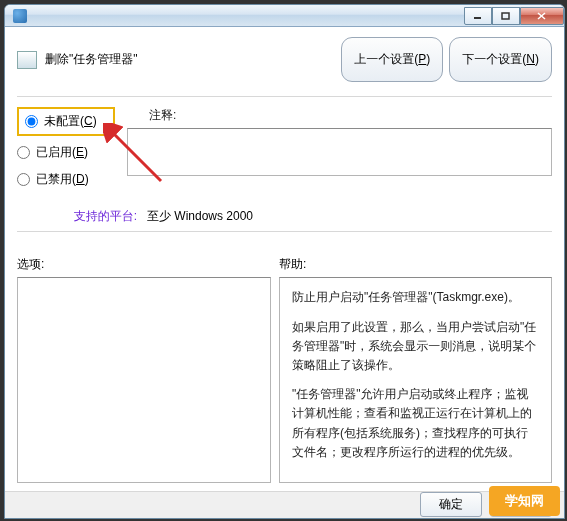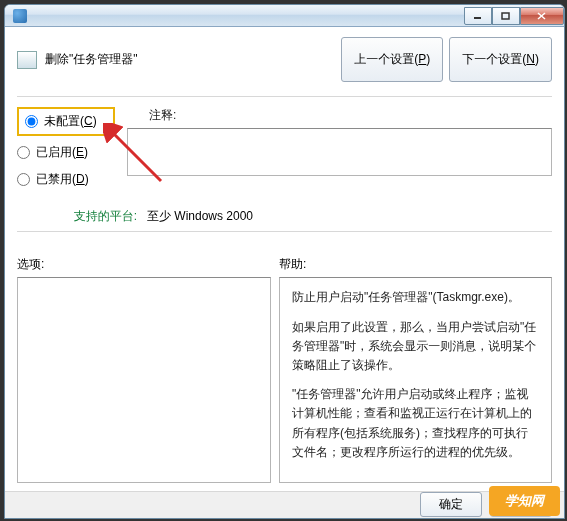--- a/index.html
+++ b/index.html
@@ -10,42 +10,42 @@
 .win-icon { width: 14px; height: 14px; background: radial-gradient(circle at 30% 30%, #6bb0e8, #2a6fb0); border-radius: 2px; }
 .win-controls { display: flex; gap: 0; }
 .win-btn { width: 28px; height: 18px; border: 1px solid #6b8ba3; background: linear-gradient(180deg, #fafcfe, #dde9f4); display: flex; align-items: center; justify-content: center; font-size: 10px; cursor: default; }
 .win-btn.min { border-radius: 0 0 0 2px; }
 .win-btn.close { width: 44px; border-radius: 0 0 2px 0; background: linear-gradient(180deg, #f6c6bd, #d97868 45%, #c25646 46%, #e2937f); color: #fff; }
 .content { flex: 1; background: #fff; padding: 10px 12px 8px 12px; display: flex; flex-direction: column; }
 .header-row { display: flex; align-items: center; justify-content: space-between; margin-bottom: 14px; }
 .header-left { display: flex; align-items: center; gap: 8px; }
 .policy-icon { width: 20px; height: 18px; border: 1px solid #8aa; background: linear-gradient(180deg, #fff, #d0e0e8); }
 .nav-buttons { display: flex; gap: 6px; }
-.nav-btn { padding: 13px 12px; border: 1px solid #9aa8b8; background: linear-gradient(180deg, #fdfdfd, #e8eef4); border-radius: 3px; cursor: default; }
+.nav-btn { padding: 13px 12px; border: 1px solid #9aa8b8; background: linear-gradient(180deg, #fdfdfd, #e8eef4); border-radius: 11px; cursor: default; }
 .divider { height: 1px; background: #d8d8d8; margin: 0 0 10px 0; }
 .config-row { display: flex; align-items: flex-start; gap: 12px; }
 .radio-col { width: 98px; }
 .red-box { border: 2px solid #eab308; padding: 4px 6px; margin-bottom: 8px; }
 .radio-item { display: flex; align-items: center; gap: 6px; margin-bottom: 10px; }
 .radio-item input { margin: 0; }
 .comment-area { flex: 1; display: flex; flex-direction: column; }
 .comment-label { margin-bottom: 4px; color: #222; margin-left: 22px; }
 .textarea-border { border: 1px solid #b5b5b5; border-top-color: #8a8a8a; height: 48px; background: #fff; }
 .support-row { display: flex; align-items: center; margin: 10px 0 6px 0; }
-.support-label { width: 130px; text-align: right; padding-right: 10px; color: #15803d; }
+.support-label { width: 130px; text-align: right; padding-right: 10px; color: #6d28d9; }
 .support-val { flex: 1; }
 .mid-labels { display: flex; margin-top: 14px; margin-bottom: 4px; }
 .mid-labels .left { width: 262px; }
 .panels { display: flex; gap: 8px; flex: 1; }
 .panel { border: 1px solid #b5b5b5; border-top-color: #8a8a8a; background: #fff; flex: 1; padding: 10px 12px; overflow: hidden; }
 .panel.left { flex: 0 0 254px; }
 .help-txt p { line-height: 1.6; margin-bottom: 10px; color: #222; }
 .bottom-bar { height: 34px; background: #f0f0f0; border-top: 1px solid #d8d8d8; display: flex; align-items: flex-start; justify-content: flex-end; gap: 8px; padding: 0 12px; position: relative; }
 .btn { padding: 3px 18px; border: 1px solid #9aa8b8; background: linear-gradient(180deg, #fdfdfd, #e8eef4); border-radius: 3px; cursor: default; }
-.watermark { position: absolute; right: 4px; bottom: 2px; background: #f5a623; color: #fff; padding: 6px 16px; border-radius: 4px; font-size: 13px; font-weight: bold; font-style: italic; }
+.watermark { position: absolute; right: 4px; bottom: 2px; background: #f5a623; color: #fff; padding: 6px 16px; border-radius: 4px; font-size: 13px; font-weight: bold; }
 .arrow { position: absolute; left: 98px; top: 96px; pointer-events: none; }
 .hotkey { text-decoration: underline; }
 </style>
 </head>
 <body>
 
 <div class="window">
   <div class="titlebar">
     <div class="titlebar-left">
       <div class="win-icon"></div>

